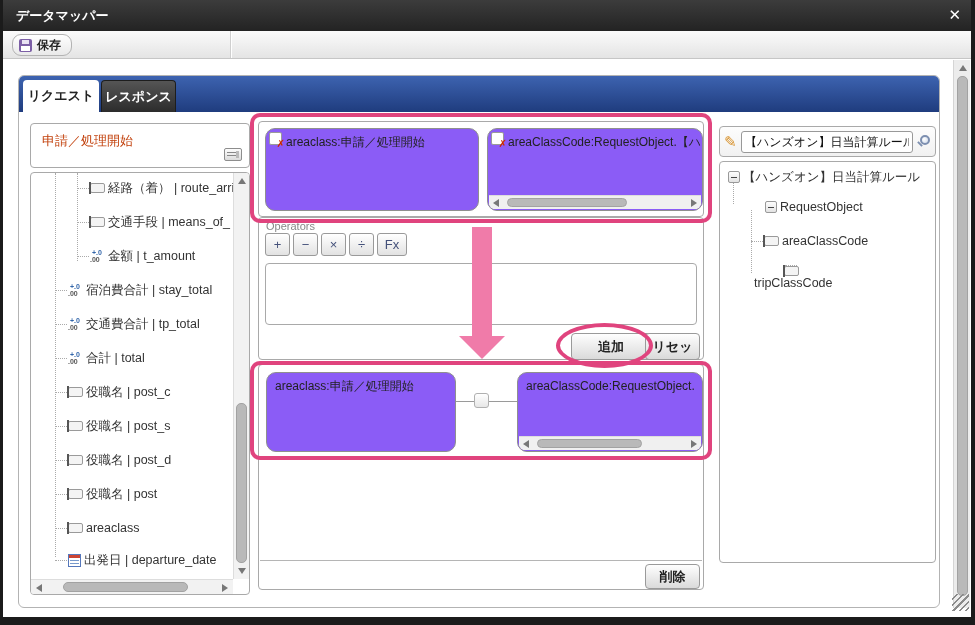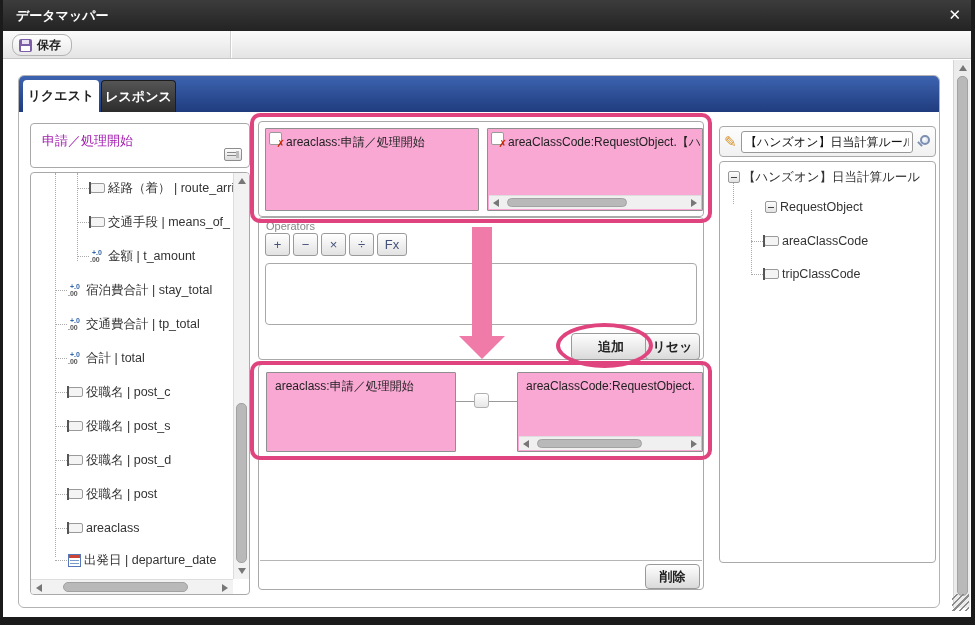--- a/index.html
+++ b/index.html
@@ -38,21 +38,21 @@
   .tab { position:absolute; top:80px; height:32px; line-height:32px; text-align:center;
     font-size:13px; font-weight:bold; border-radius:4px 4px 0 0; cursor:pointer; z-index:2; }
   .tab.active { left:23px; width:76px; background:#fff; color:#222; }
   .tab.inactive { left:101px; width:75px; background:linear-gradient(#555,#2c2c2c); color:#fff; border:1px solid #1d1d1d; border-bottom:none; }
 
   
   .gbox { position:absolute; border:1px solid #a9a9a9; border-radius:4px; background:#fff; }
 
   
   .source-box { left:30px; top:123px; width:220px; height:45px; }
-  .source-box .lbl { position:absolute; left:11px; top:8px; font-size:13px; color:#a21caf; }
+  .source-box .lbl { position:absolute; left:11px; top:8px; font-size:13px; color:#c2410c; }
   .ic-form { position:absolute; right:7px; bottom:6px; width:18px; height:13px; border:1px solid #8d8d8d;
     border-radius:2px; background:linear-gradient(#fdfdfd,#dcdcdc); }
   .ic-form::before { content:""; position:absolute; left:2px; top:3px; width:9px; height:1px; background:#888; box-shadow:0 3px 0 #888; }
   .ic-form::after { content:""; position:absolute; right:2px; top:2px; width:3px; height:7px; background:#bbb; }
 
   .left-tree { left:30px; top:172px; width:220px; height:423px; overflow:hidden; }
   .trow { position:absolute; height:18px; display:flex; align-items:center; white-space:nowrap; cursor:pointer; }
   .trow .conn { width:12px; border-top:1px dotted #aaa; margin-right:1px; }
   .trow .tlabel { font-size:12.5px; color:#333; margin-left:3px; }
   .vdot { position:absolute; border-left:1px dotted #aaa; }
@@ -82,21 +82,21 @@
   .sb-thumb-v { position:absolute; left:2px; width:11px; background:#b9b9b9; border:1px solid #a2a2a2; border-radius:5px; }
   .sb-thumb-h { position:absolute; top:2px; height:10px; background:#b9b9b9; border:1px solid #a2a2a2; border-radius:5px; }
   .arr { position:absolute; width:0; height:0; }
   .arr.up    { border-left:4px solid transparent; border-right:4px solid transparent; border-bottom:6px solid #777; }
   .arr.down  { border-left:4px solid transparent; border-right:4px solid transparent; border-top:6px solid #777; }
   .arr.lft   { border-top:4px solid transparent; border-bottom:4px solid transparent; border-right:6px solid #777; }
   .arr.rgt   { border-top:4px solid transparent; border-bottom:4px solid transparent; border-left:6px solid #777; }
 
   
   .assign-container { left:258px; top:121px; width:446px; height:96px; }
-  .operand-box { position:absolute; border:1px solid #8f8f8f; border-radius:1px; background:#f9a8d4; overflow:hidden; }
+  .operand-box { position:absolute; border:1px solid #8f8f8f; border-radius:10px; background:#8b5cf6; overflow:hidden; }
   .operand-box .olabel { position:absolute; left:20px; top:5px; font-size:12px; color:#222; white-space:nowrap; }
   .operand-box .ic-del { position:absolute; left:3px; top:3px; }
   .operand-box.noicon .olabel { left:8px; }
   .hscroll { position:absolute; left:1px; right:1px; bottom:1px; height:14px; background:#f0f0f0; border-top:1px solid #ddd; }
 
   .operators-panel { left:258px; top:217px; width:446px; height:143px; }
   .op-label { position:absolute; left:7px; top:2px; font-size:11px; color:#888; }
   .op-btn { position:absolute; top:15px; width:25px; height:23px; border:1px solid #9a9a9a; border-radius:3px;
     background:linear-gradient(#ffffff,#e2e2e2); font-size:13px; color:#44517a; text-align:center; line-height:21px; cursor:pointer; }
   .expression-area { position:absolute; left:6px; top:45px; width:432px; height:62px;
@@ -306,21 +306,21 @@
     </div>
     <div class="trow" style="left:26px; top:36px;margin-left:19px;">
       <span class="ic-minus"></span>
       <span class="tlabel">RequestObject</span>
     </div>
     <div class="trow" style="left:31px; top:70px;">
       <span class="conn"></span>
         <span class="ic-str"></span>
       <span class="tlabel">areaClassCode</span>
     </div>
-    <div class="trow" style="left:31px; top:103px;">
+    <div class="trow" style="left:31px; top:103px;flex-direction:column;">
       <span class="conn"></span>
         <span class="ic-str"></span>
       <span class="tlabel">tripClassCode</span>
     </div>
   </div>
 
   <div class="dlg-scroll">
     <span class="arr up" style="left:5px; top:5px;"></span>
     <div class="sb-thumb-v"></div>
   </div>

